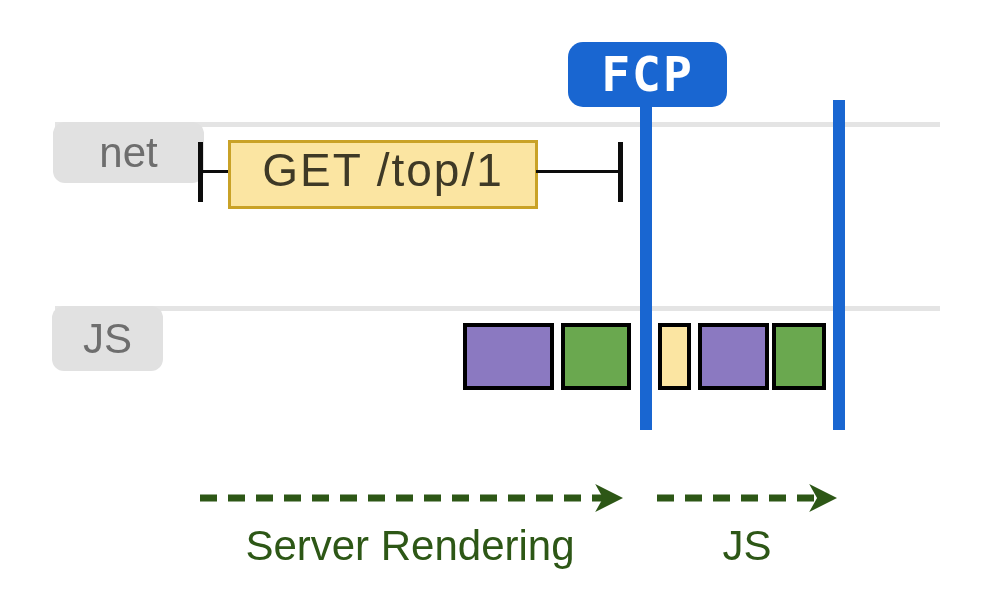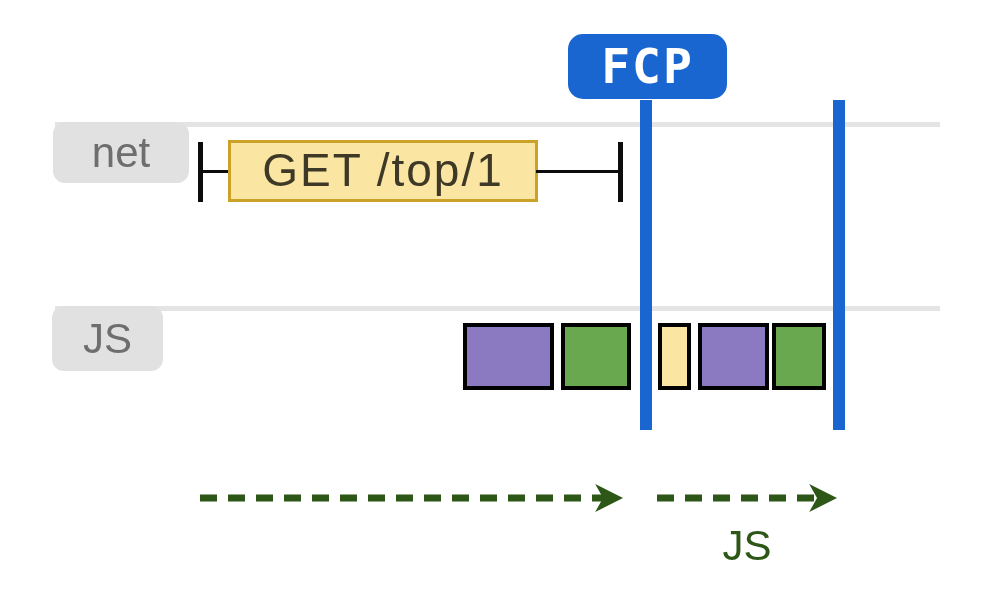--- a/index.html
+++ b/index.html
@@ -11,43 +11,43 @@
   
   .track-line{position:absolute;left:55px;width:885px;height:5px;background:#E4E4E4;}
   #net-line{top:122px;}
   #js-line{top:306px;}
 
   
   .track-tab{
     position:absolute;background:#E1E1E1;border-radius:12px;
     color:#6E6E6E;text-align:center;
   }
-  #net-tab{left:53px;top:122px;width:136px;height:61px;line-height:61px;font-size:42px;}
+  #net-tab{left:53px;top:122px;width:151px;height:61px;line-height:61px;font-size:42px;}
   #js-tab{left:52px;top:306px;width:111px;height:65px;line-height:65px;font-size:42px;}
 
   
   .whisker-bar{position:absolute;top:142px;width:5px;height:60px;background:#0c0c0c;}
   #whisker-bar-left{left:198px;}
   #whisker-bar-right{left:618px;}
   .whisker-line{position:absolute;top:170px;height:3px;background:#0c0c0c;}
   #whisker-line-left{left:201px;width:29px;}
   #whisker-line-right{left:536px;width:84px;}
   #get-box{
-    position:absolute;left:228px;top:140px;width:310px;height:62px;
+    position:absolute;left:228px;top:140px;width:310px;height:69px;
     background:#FBE5A2;border:3px solid #C9A227;box-sizing:border-box;
     color:#3E3926;font-size:46px;letter-spacing:2px;
     line-height:54px;text-align:center;white-space:nowrap;
   }
 
   
   .marker-line{position:absolute;top:100px;width:12px;height:330px;background:#1966D1;z-index:3;}
   #fcp-line{left:640px;}
   #tti-line{left:833px;}
   .marker-badge{
-    position:absolute;top:34px;width:159px;height:65px;border-radius:15px;
+    position:absolute;top:42px;width:159px;height:65px;border-radius:15px;
     background:#1966D1;color:#ffffff;z-index:4;
     font-family:"DejaVu Sans Mono", monospace;font-weight:bold;
     font-size:48px;letter-spacing:2px;line-height:65px;text-align:center;
   }
   #fcp-badge{left:568px;}
   #tti-badge{left:758px;}
 
   
   #js-task-row{position:absolute;left:0;top:323px;width:994px;height:67px;z-index:2;}
   #js-task-row .task{position:absolute;top:0;height:67px;box-sizing:border-box;border:4px solid;}
@@ -101,15 +101,16 @@
   <svg id="phase-arrows" viewBox="0 0 994 40" xmlns="http://www.w3.org/2000/svg">
     <defs>
       <marker id="arrowhead" viewBox="0 0 10 10" refX="6" refY="5" markerWidth="4" markerHeight="4" orient="auto">
         <path d="M0,0 L10,5 L0,10 L2.8,5 Z" fill="#2D5716"></path>
       </marker>
     </defs>
     <line x1="200" y1="18" x2="612" y2="18" stroke="#2D5716" stroke-width="7" stroke-dasharray="17 11" marker-end="url(#arrowhead)"></line>
     <line x1="657" y1="18" x2="826" y2="18" stroke="#2D5716" stroke-width="7" stroke-dasharray="17 11" marker-end="url(#arrowhead)"></line>
   </svg>
 
+  <div id="phase-label-server" class="phase-label">Server Rendering</div>
   <div id="phase-label-js" class="phase-label">JS</div>
 
 </div>
 
 </body></html>

